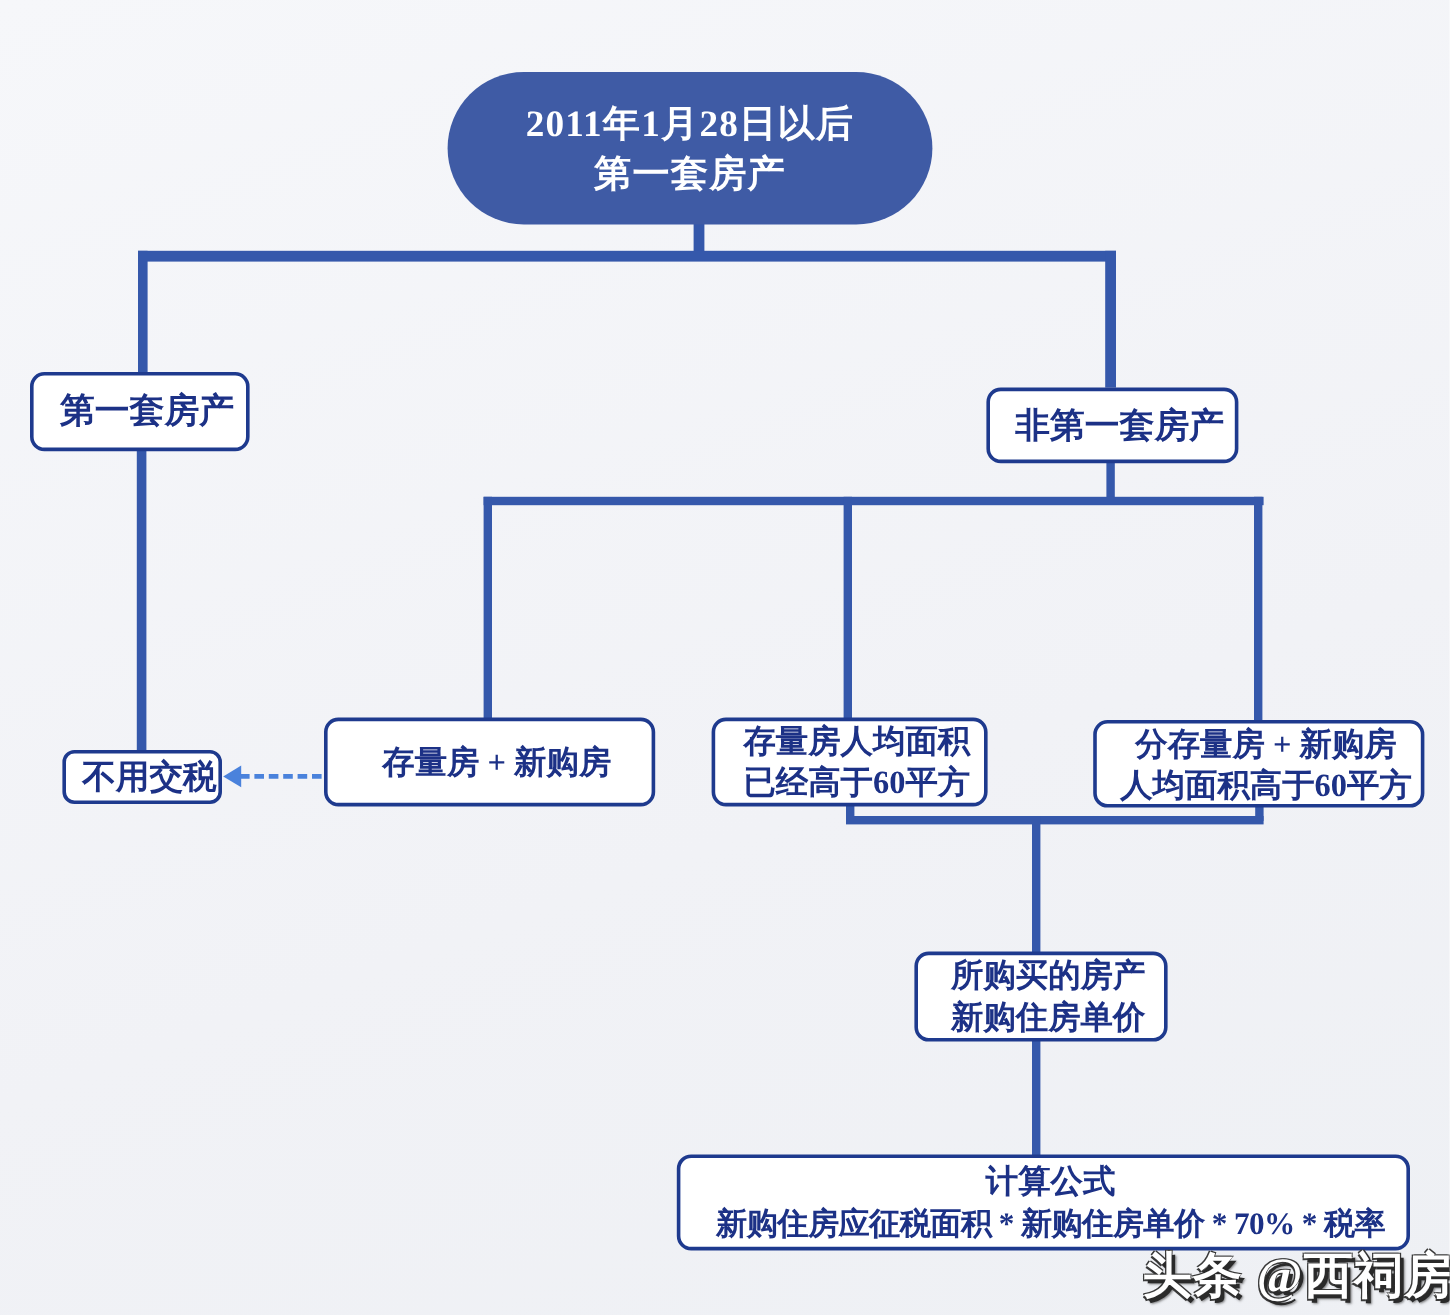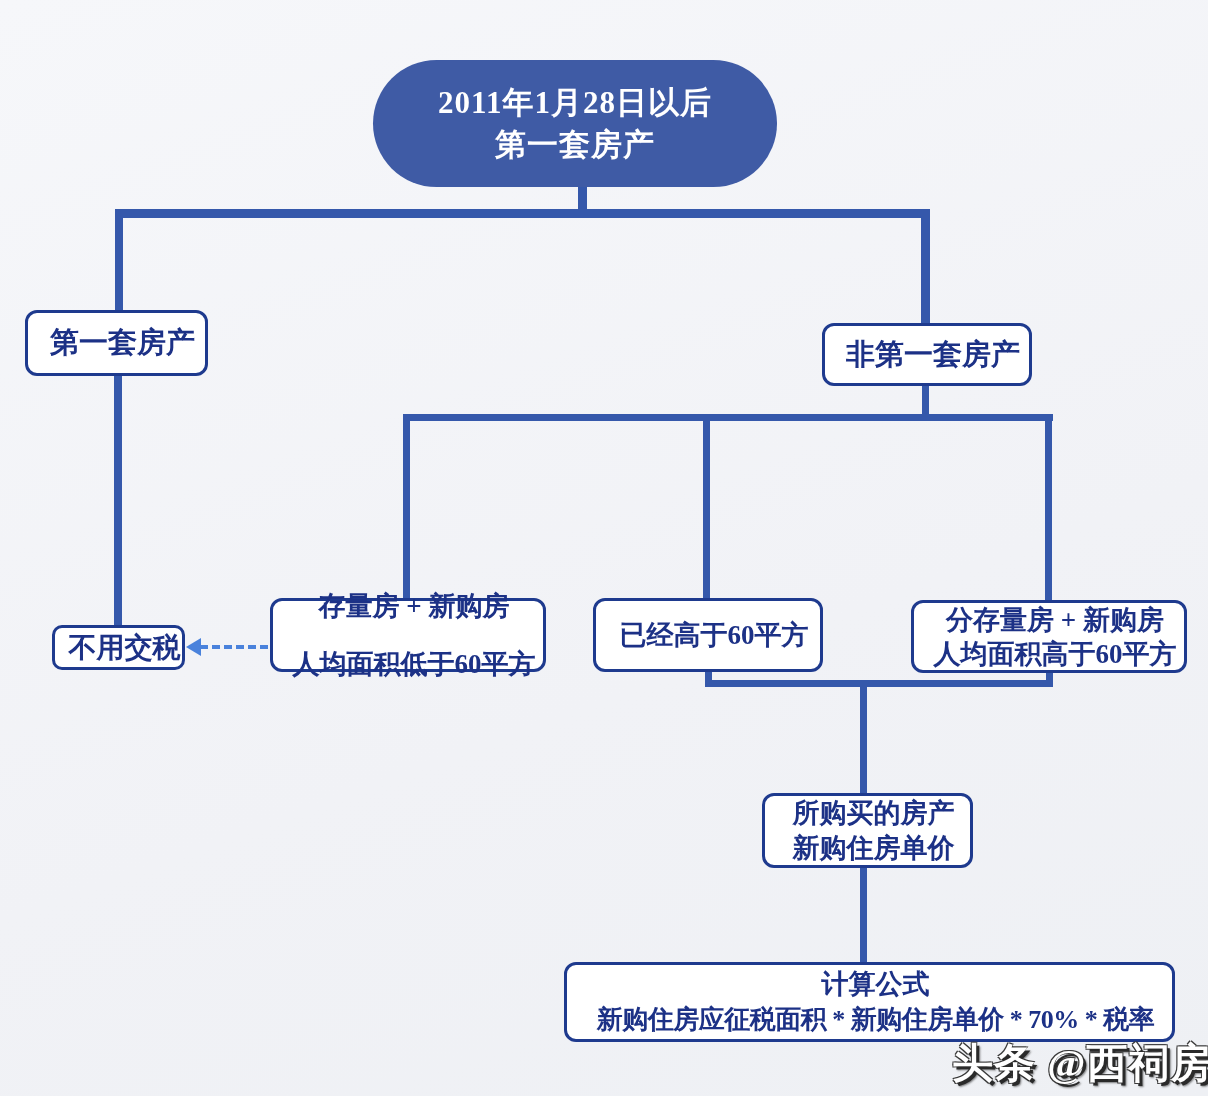--- a/index.html
+++ b/index.html
@@ -134,24 +134,24 @@
   <div class="node" id="n-notax">
     <span class="ln">不用交税</span>
   </div>
 
   <div class="node" id="n-notfirst">
     <span class="ln">非第一套房产</span>
   </div>
 
   <div class="node" id="n-low60">
     <span class="ln">存量房 + 新购房</span>
-    <span class="ln">人均面积低于60平方</span>
   </div>
 
   <div class="node" id="n-already60">
+    <span class="ln">存量房人均面积</span>
     <span class="ln">已经高于60平方</span>
   </div>
 
   <div class="node" id="n-high60">
     <span class="ln">分存量房 + 新购房</span>
     <span class="ln">人均面积高于60平方</span>
   </div>
 
   <div class="node" id="n-paytax">
     <span class="ln">所购买的房产</span>

